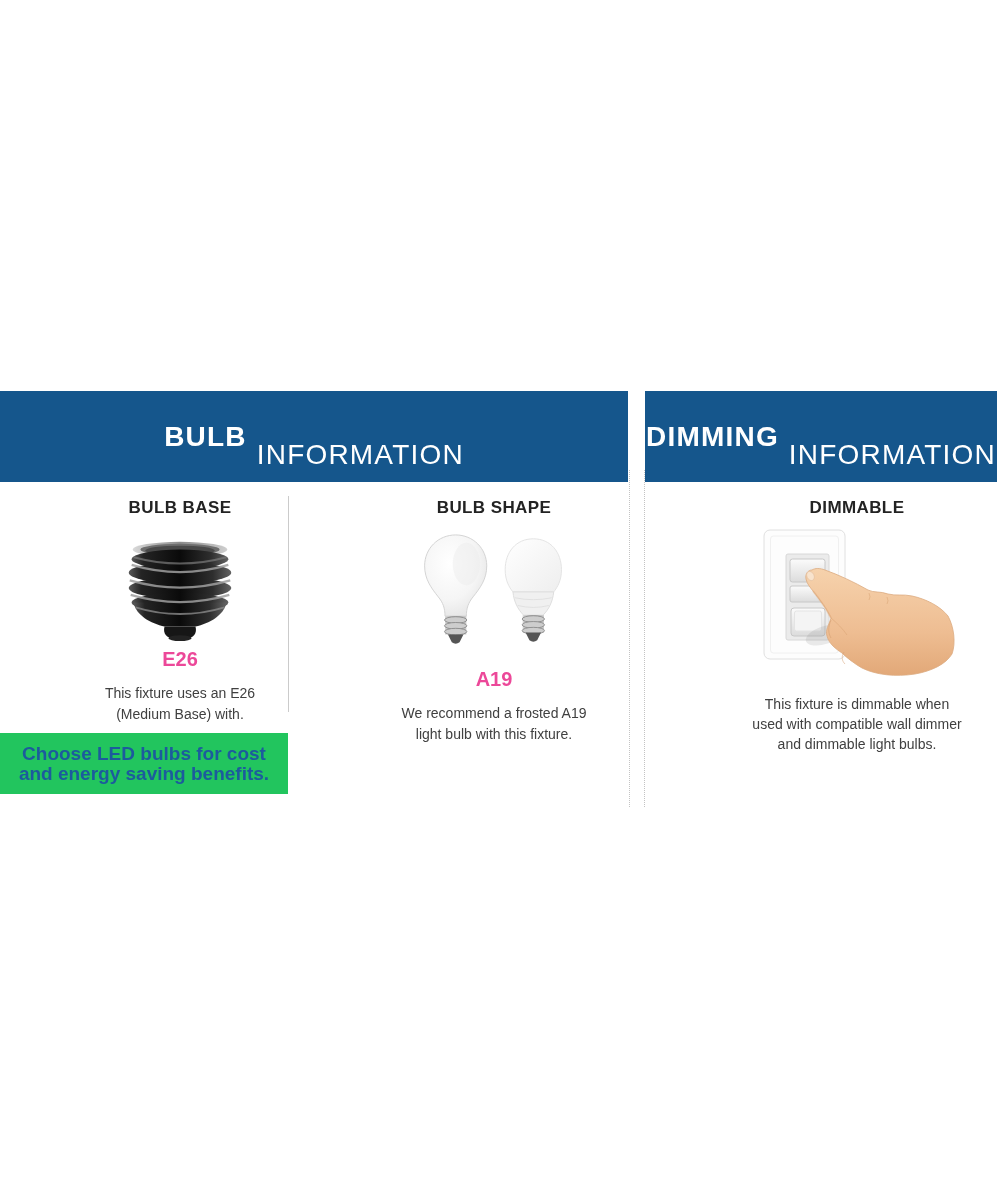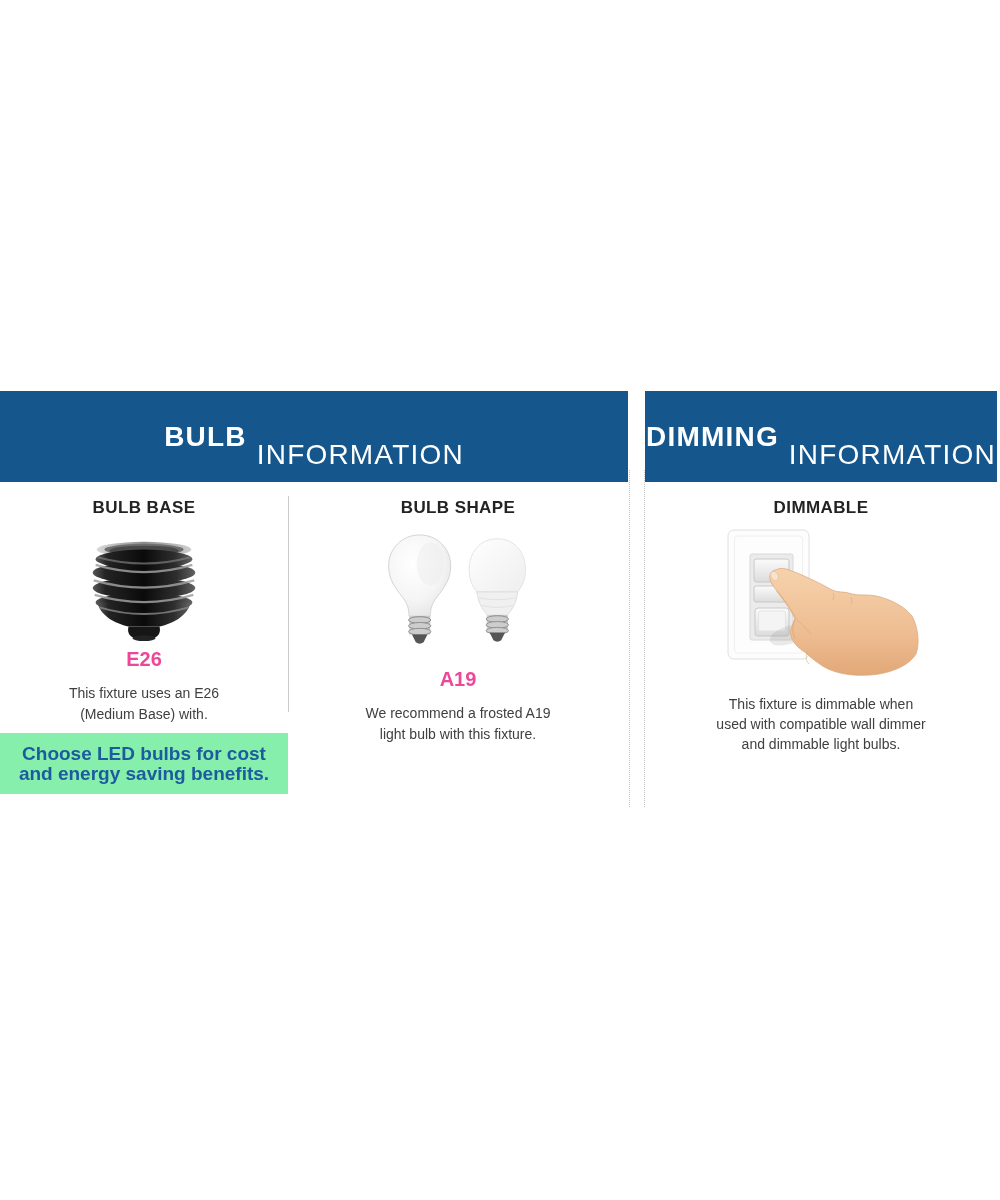--- a/index.html
+++ b/index.html
@@ -11,38 +11,38 @@
   .bar{
     position:absolute;top:391px;height:91px;background:#15568C;color:#ffffff;
     display:flex;align-items:center;justify-content:center;
     font-size:28px;letter-spacing:1.2px;white-space:nowrap;
   }
   .bar-left{left:0;width:628px;}
   .bar-right{left:645px;width:352px;}
   .hdr-bold{font-weight:700;margin-right:10px;}
   .hdr-light{font-weight:400;margin-top:36px;}
   
-  .col{position:absolute;top:495px;text-align:center;}
+  .col{position:absolute;top:495px;text-align:center;padding-left:36px;}
   .col-base{left:0;width:288px;}
   .col-shape{left:288px;width:340px;}
   .col-dim{left:645px;width:352px;}
   .col-heading{margin:3px 0 0;font-size:17px;font-weight:700;color:#232323;letter-spacing:.4px;}
   .spec-label{font-size:20px;font-weight:700;color:#ec4899;line-height:20px;}
   .lbl-base{margin-top:7px;}
   .lbl-shape{margin-top:20px;}
   .desc{margin:14px auto 0;font-size:14px;color:#404040;line-height:21px;}
   .desc span{display:block;}
   .desc-dim{margin-top:13px;line-height:20px;}
   .fig{display:block;margin:0 auto;}
   .fig-e26{margin-top:20px;}
   .fig-bulbs{margin-top:15px;}
   .fig-dimmer{margin-top:7px;}
   
   .tip-box{
-    position:absolute;left:0;top:733px;width:288px;height:61px;background:#86efac;
+    position:absolute;left:0;top:733px;width:288px;height:61px;background:#22c55e;
     display:flex;flex-direction:column;justify-content:center;
   }
   .tip-box span{display:block;text-align:center;font-size:19px;font-weight:700;color:#1C5B9D;line-height:20px;}
   
   .divider-col{position:absolute;left:288px;top:496px;width:1px;height:216px;background:#cbcbcb;}
   .dotted{position:absolute;top:470px;height:337px;width:0;border-left:1px dotted #c3c3c3;}
   .dotted-a{left:629px;}
   .dotted-b{left:644px;}
 </style>
 </head>

